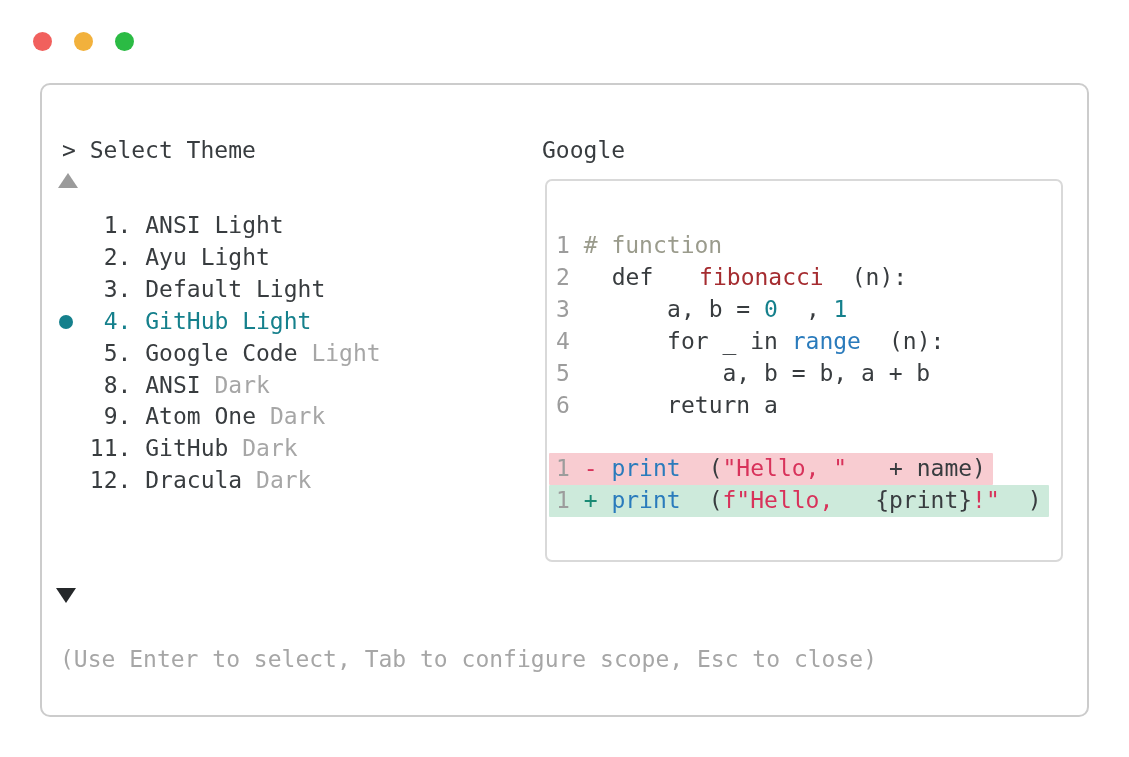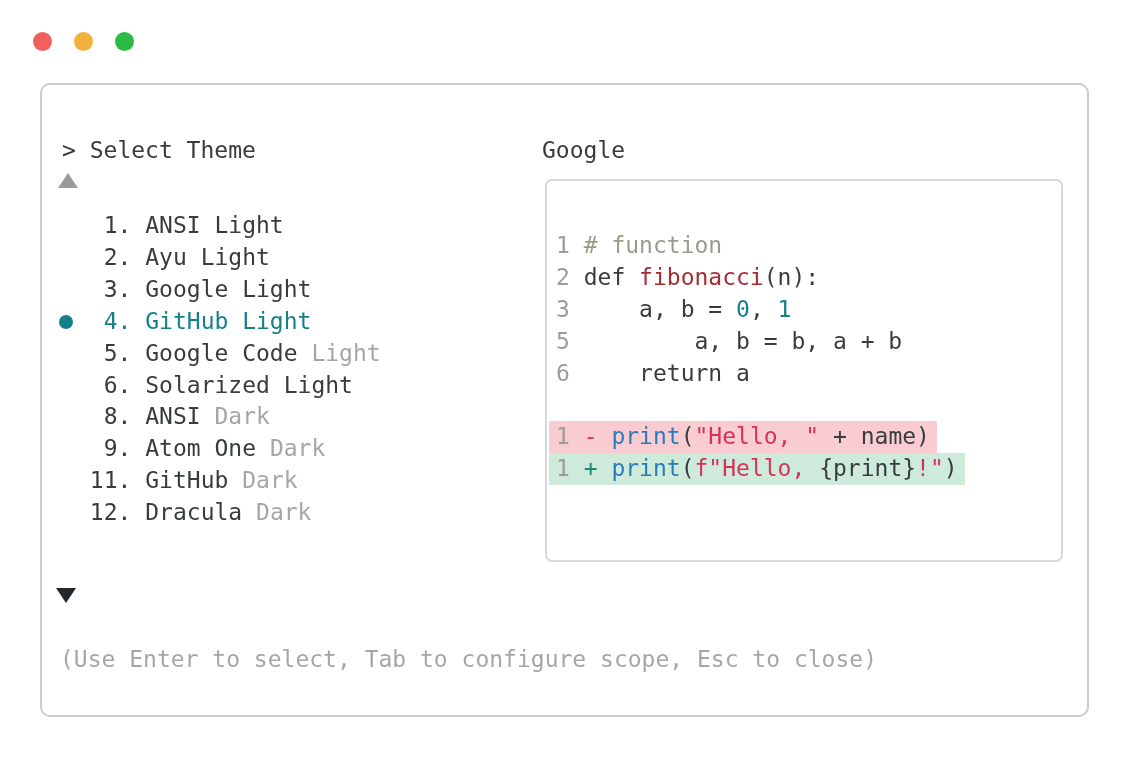--- a/index.html
+++ b/index.html
@@ -40,23 +40,23 @@
 
   .preview-box{position:absolute;left:503px;top:94px;width:514px;height:379px;
                border:2px solid var(--preview-border);border-radius:7px;background:#ffffff;}
   .code{position:absolute;left:9px;top:49px;}
   .code-line{height:31.92px;line-height:31.92px;font-size:23px;white-space:pre;}
   .hl{display:inline-block;padding:0 7px;margin-left:-7px;border-radius:1px;}
   .hl.del{background:var(--del-bg);}
   .hl.add{background:var(--add-bg);}
 
   .seg-linenum{color:var(--line-number-gray);}
-  .seg-plain{color:var(--text);}
+  .seg-plain{color:var(--text);margin-left:28px;}
   .seg-comment{color:var(--comment-olive);}
-  .seg-function{color:var(--function-red);}
+  .seg-function{color:var(--function-red);margin-left:32px;}
   .seg-builtin{color:var(--builtin-blue);}
   .seg-string{color:var(--string-crimson);}
   .seg-number{color:var(--number-teal);}
   .seg-removed{color:var(--removed-crimson);}
   .seg-added{color:var(--added-teal);}
 </style>
 </head>
 <body>
 
 <div class="stage">
@@ -69,41 +69,41 @@
 
   <div class="window">
 
     <div class="prompt">&gt; Select Theme</div>
 
     <div class="tri-up"></div>
 
     <div class="theme-list" id="theme-list">
         <div class="theme-row"><span class="num">  1. </span><span class="name">ANSI Light</span></div>
         <div class="theme-row"><span class="num">  2. </span><span class="name">Ayu Light</span></div>
-        <div class="theme-row"><span class="num">  3. </span><span class="name">Google Light</span></div>
+        <div class="theme-row"><span class="num">  3. </span><span class="name">Default Light</span></div>
         <div class="theme-row sel"><span class="bullet"></span><span class="num">  4. </span><span class="name">GitHub Light</span></div>
         <div class="theme-row"><span class="num">  5. </span><span class="name">Google Code</span><span class="variant"> Light</span></div>
-        <div class="theme-row"><span class="num">  6. </span><span class="name">Solarized Light</span></div>
         <div class="theme-row"><span class="num">  8. </span><span class="name">ANSI</span><span class="variant"> Dark</span></div>
         <div class="theme-row"><span class="num">  9. </span><span class="name">Atom One</span><span class="variant"> Dark</span></div>
         <div class="theme-row"><span class="num"> 11. </span><span class="name">GitHub</span><span class="variant"> Dark</span></div>
         <div class="theme-row"><span class="num"> 12. </span><span class="name">Dracula</span><span class="variant"> Dark</span></div>
       </div>
 
     <div class="tri-down"></div>
 
     <div class="help">(Use Enter to select, Tab to configure scope, Esc to close)</div>
 
     <div class="preview-label">Google</div>
 
     <div class="preview-box">
       <div class="code" id="code">
           <div class="code-line"><span class="seg-linenum">1 </span><span class="seg-comment"># function</span></div>
           <div class="code-line"><span class="seg-linenum">2 </span><span class="seg-plain">def </span><span class="seg-function">fibonacci</span><span class="seg-plain">(n):</span></div>
           <div class="code-line"><span class="seg-linenum">3 </span><span class="seg-plain">    a, b = </span><span class="seg-number">0</span><span class="seg-plain">, </span><span class="seg-number">1</span></div>
+          <div class="code-line"><span class="seg-linenum">4 </span><span class="seg-plain">    for _ in </span><span class="seg-builtin">range</span><span class="seg-plain">(n):</span></div>
           <div class="code-line"><span class="seg-linenum">5 </span><span class="seg-plain">        a, b = b, a + b</span></div>
           <div class="code-line"><span class="seg-linenum">6 </span><span class="seg-plain">    return a</span></div>
           <div class="code-line"></div>
           <div class="code-line"><span class="hl del"><span class="seg-linenum">1 </span><span class="seg-removed">- </span><span class="seg-builtin">print</span><span class="seg-plain">(</span><span class="seg-string">"Hello, "</span><span class="seg-plain"> + name)</span></span></div>
           <div class="code-line"><span class="hl add"><span class="seg-linenum">1 </span><span class="seg-added">+ </span><span class="seg-builtin">print</span><span class="seg-plain">(</span><span class="seg-string">f"Hello, </span><span class="seg-plain">{print}</span><span class="seg-string">!"</span><span class="seg-plain">)</span></span></div>
         </div>
     </div>
 
   </div>
 </div>

